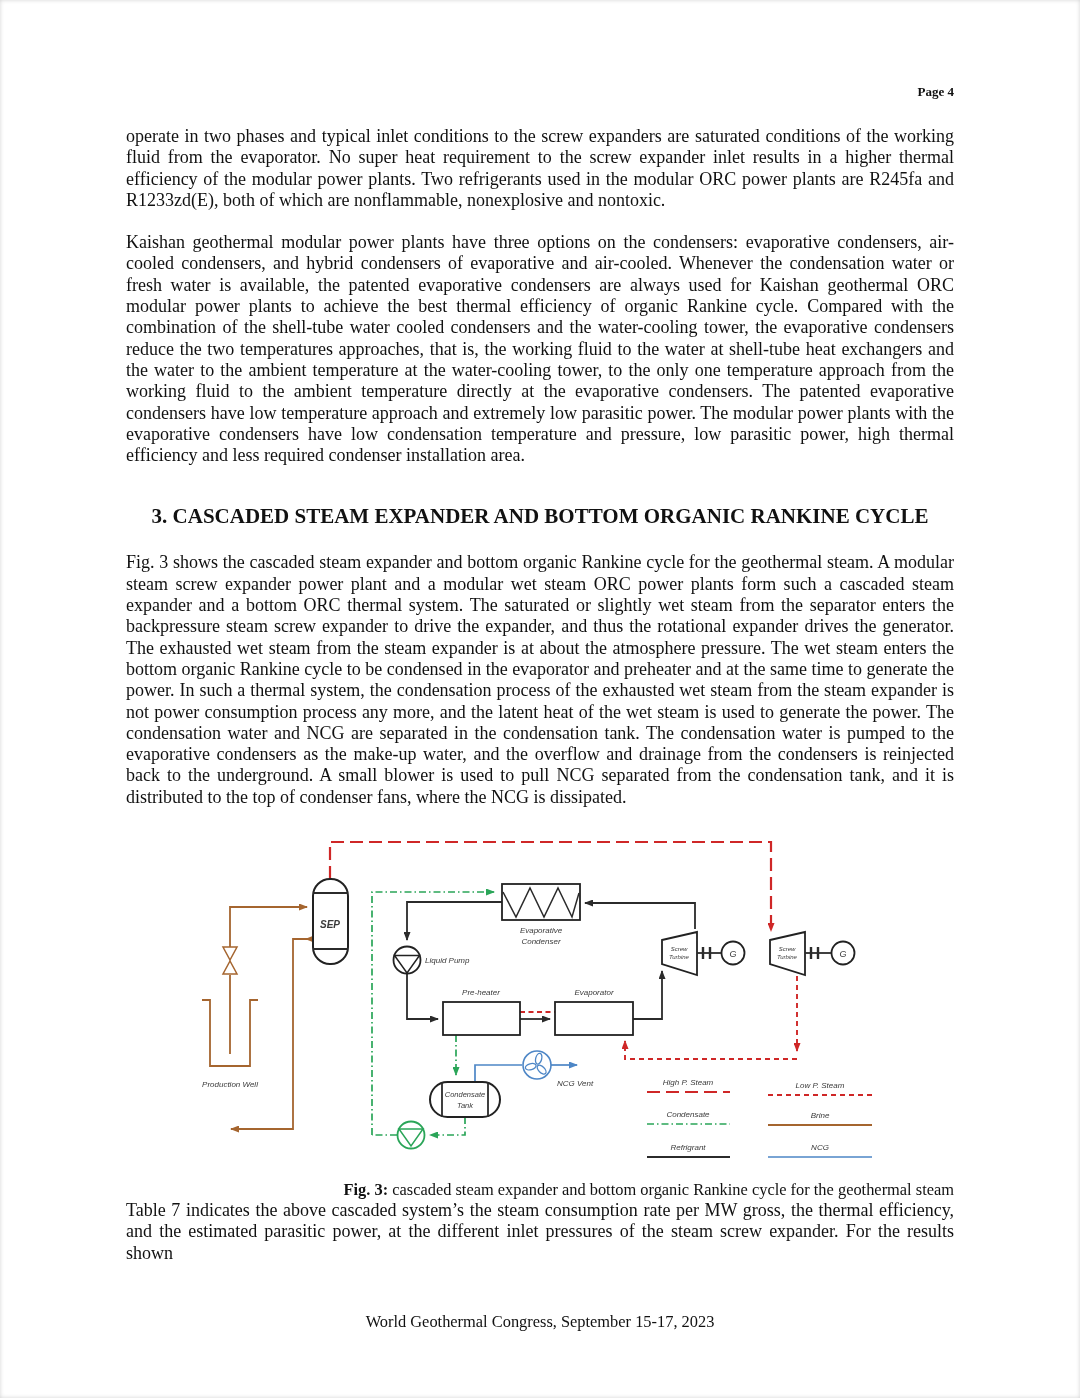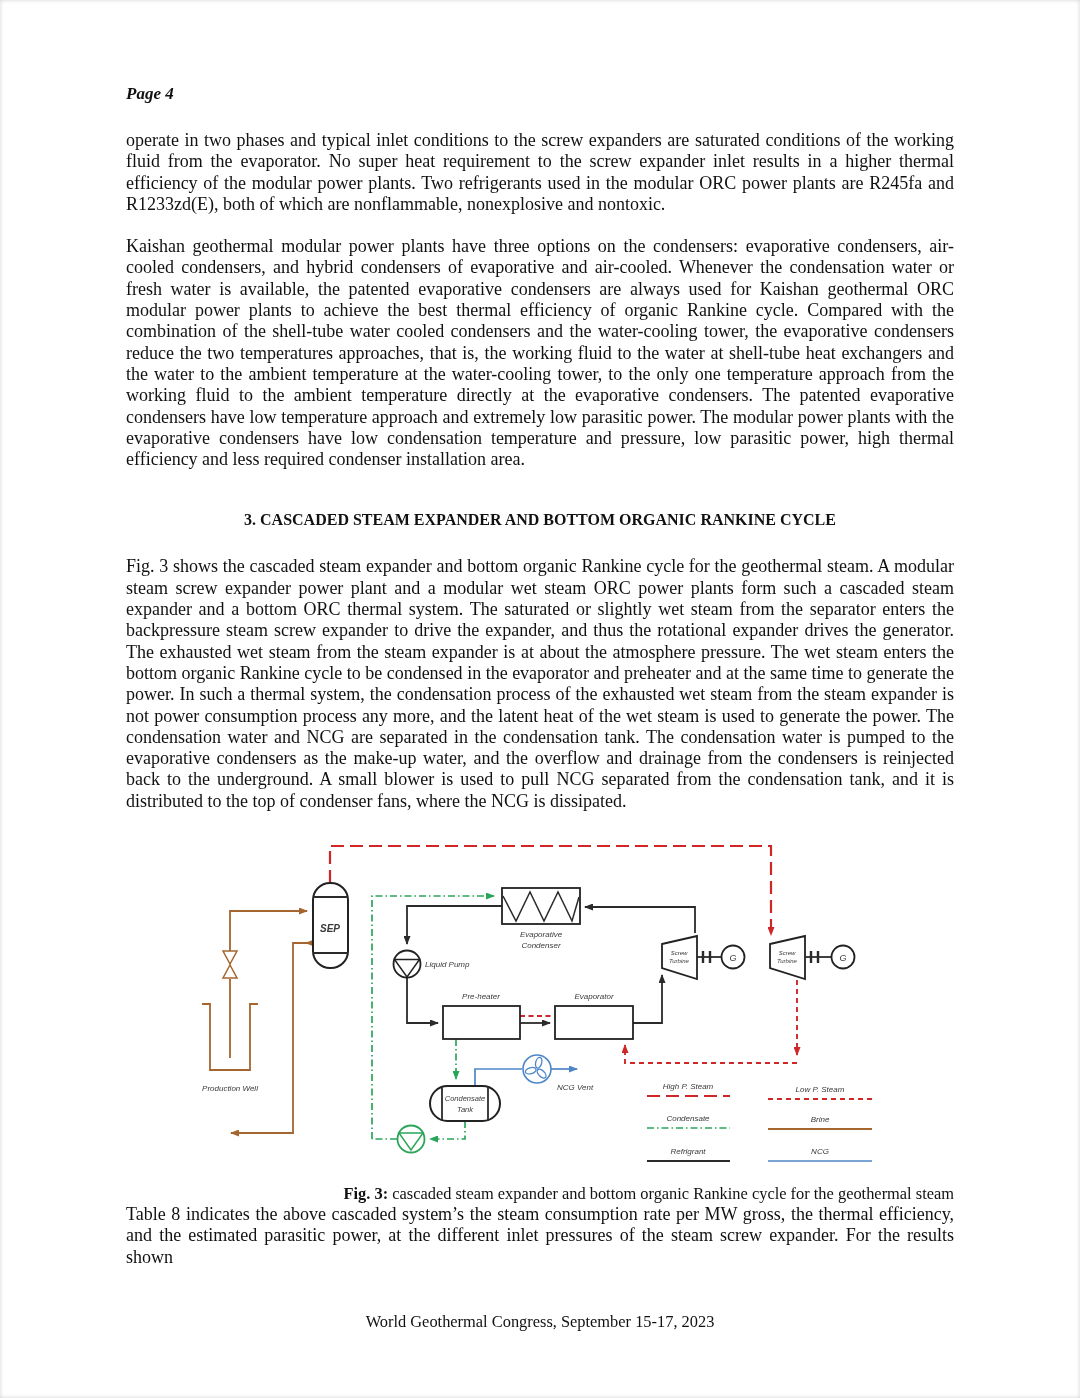--- a/index.html
+++ b/index.html
@@ -1,22 +1,22 @@
 <!DOCTYPE html>
 <html><head>
 <meta charset="utf-8">
 <style>
   html,body{margin:0;padding:0;background:#e8e8e8;}
   .page{width:1080px;height:1398px;background:#ffffff;position:relative;margin:0 auto;
         font-family:"Liberation Serif",serif;color:#111;overflow:hidden;
         box-shadow:inset 0 0 4px rgba(0,0,0,.18);}
   .content{padding:84px 126px 0 126px;}
-  .pagenum{text-align:left;font-weight:bold;font-size:17px;margin:0 0 26px 0;font-style:italic;}
+  .pagenum{text-align:right;font-weight:bold;font-size:13px;margin:0 0 26px 0;}
   p.body{font-size:18px;line-height:21.3px;text-align:justify;margin:0 0 21px 0;}
-  .heading{text-align:center;font-weight:bold;font-size:16px;line-height:24px;margin:38px 0 24px 0;}
+  .heading{text-align:center;font-weight:bold;font-size:21px;line-height:24px;margin:38px 0 24px 0;}
   .figure-wrap{margin:20px 0 4px 54px;font-style:italic;}
   .figure-wrap svg{display:block;}
   .caption{text-align:right;font-size:16.4px;margin:6px 0 0 0;}
   .caption .cap-label{font-weight:bold;}
   .p-last{margin-top:16px;margin-bottom:0;}
   .footer{position:absolute;left:0;right:0;top:1312px;text-align:center;font-size:16.4px;}
   
   .fig text{font-family:"Liberation Sans",sans-serif;fill:#3a3a3a;}
   .pipe-black{stroke:#2b2b2b;stroke-width:1.8;fill:none;}
   .pipe-brown{stroke:#a5652f;stroke-width:1.8;fill:none;}
@@ -203,17 +203,17 @@
           <path class="pipe-blue" d="M588,328 H692"></path>
         </g>
       </svg>
     </div>
 
     <div class="caption">
       <span class="cap-label">Fig. 3:</span>
       <span class="cap-text">cascaded steam expander and bottom organic Rankine cycle for the geothermal steam</span>
     </div>
 
-    <p class="body p-last">Table 8 indicates the above cascaded system’s the steam consumption rate per MW gross, the thermal efficiency, and the estimated parasitic power, at the different inlet pressures of the steam screw expander. For the results shown</p>
+    <p class="body p-last">Table 7 indicates the above cascaded system’s the steam consumption rate per MW gross, the thermal efficiency, and the estimated parasitic power, at the different inlet pressures of the steam screw expander. For the results shown</p>
   </div>
 
   <div class="footer">World Geothermal Congress, September 15-17, 2023</div>
 </div>
 
 </body></html>

